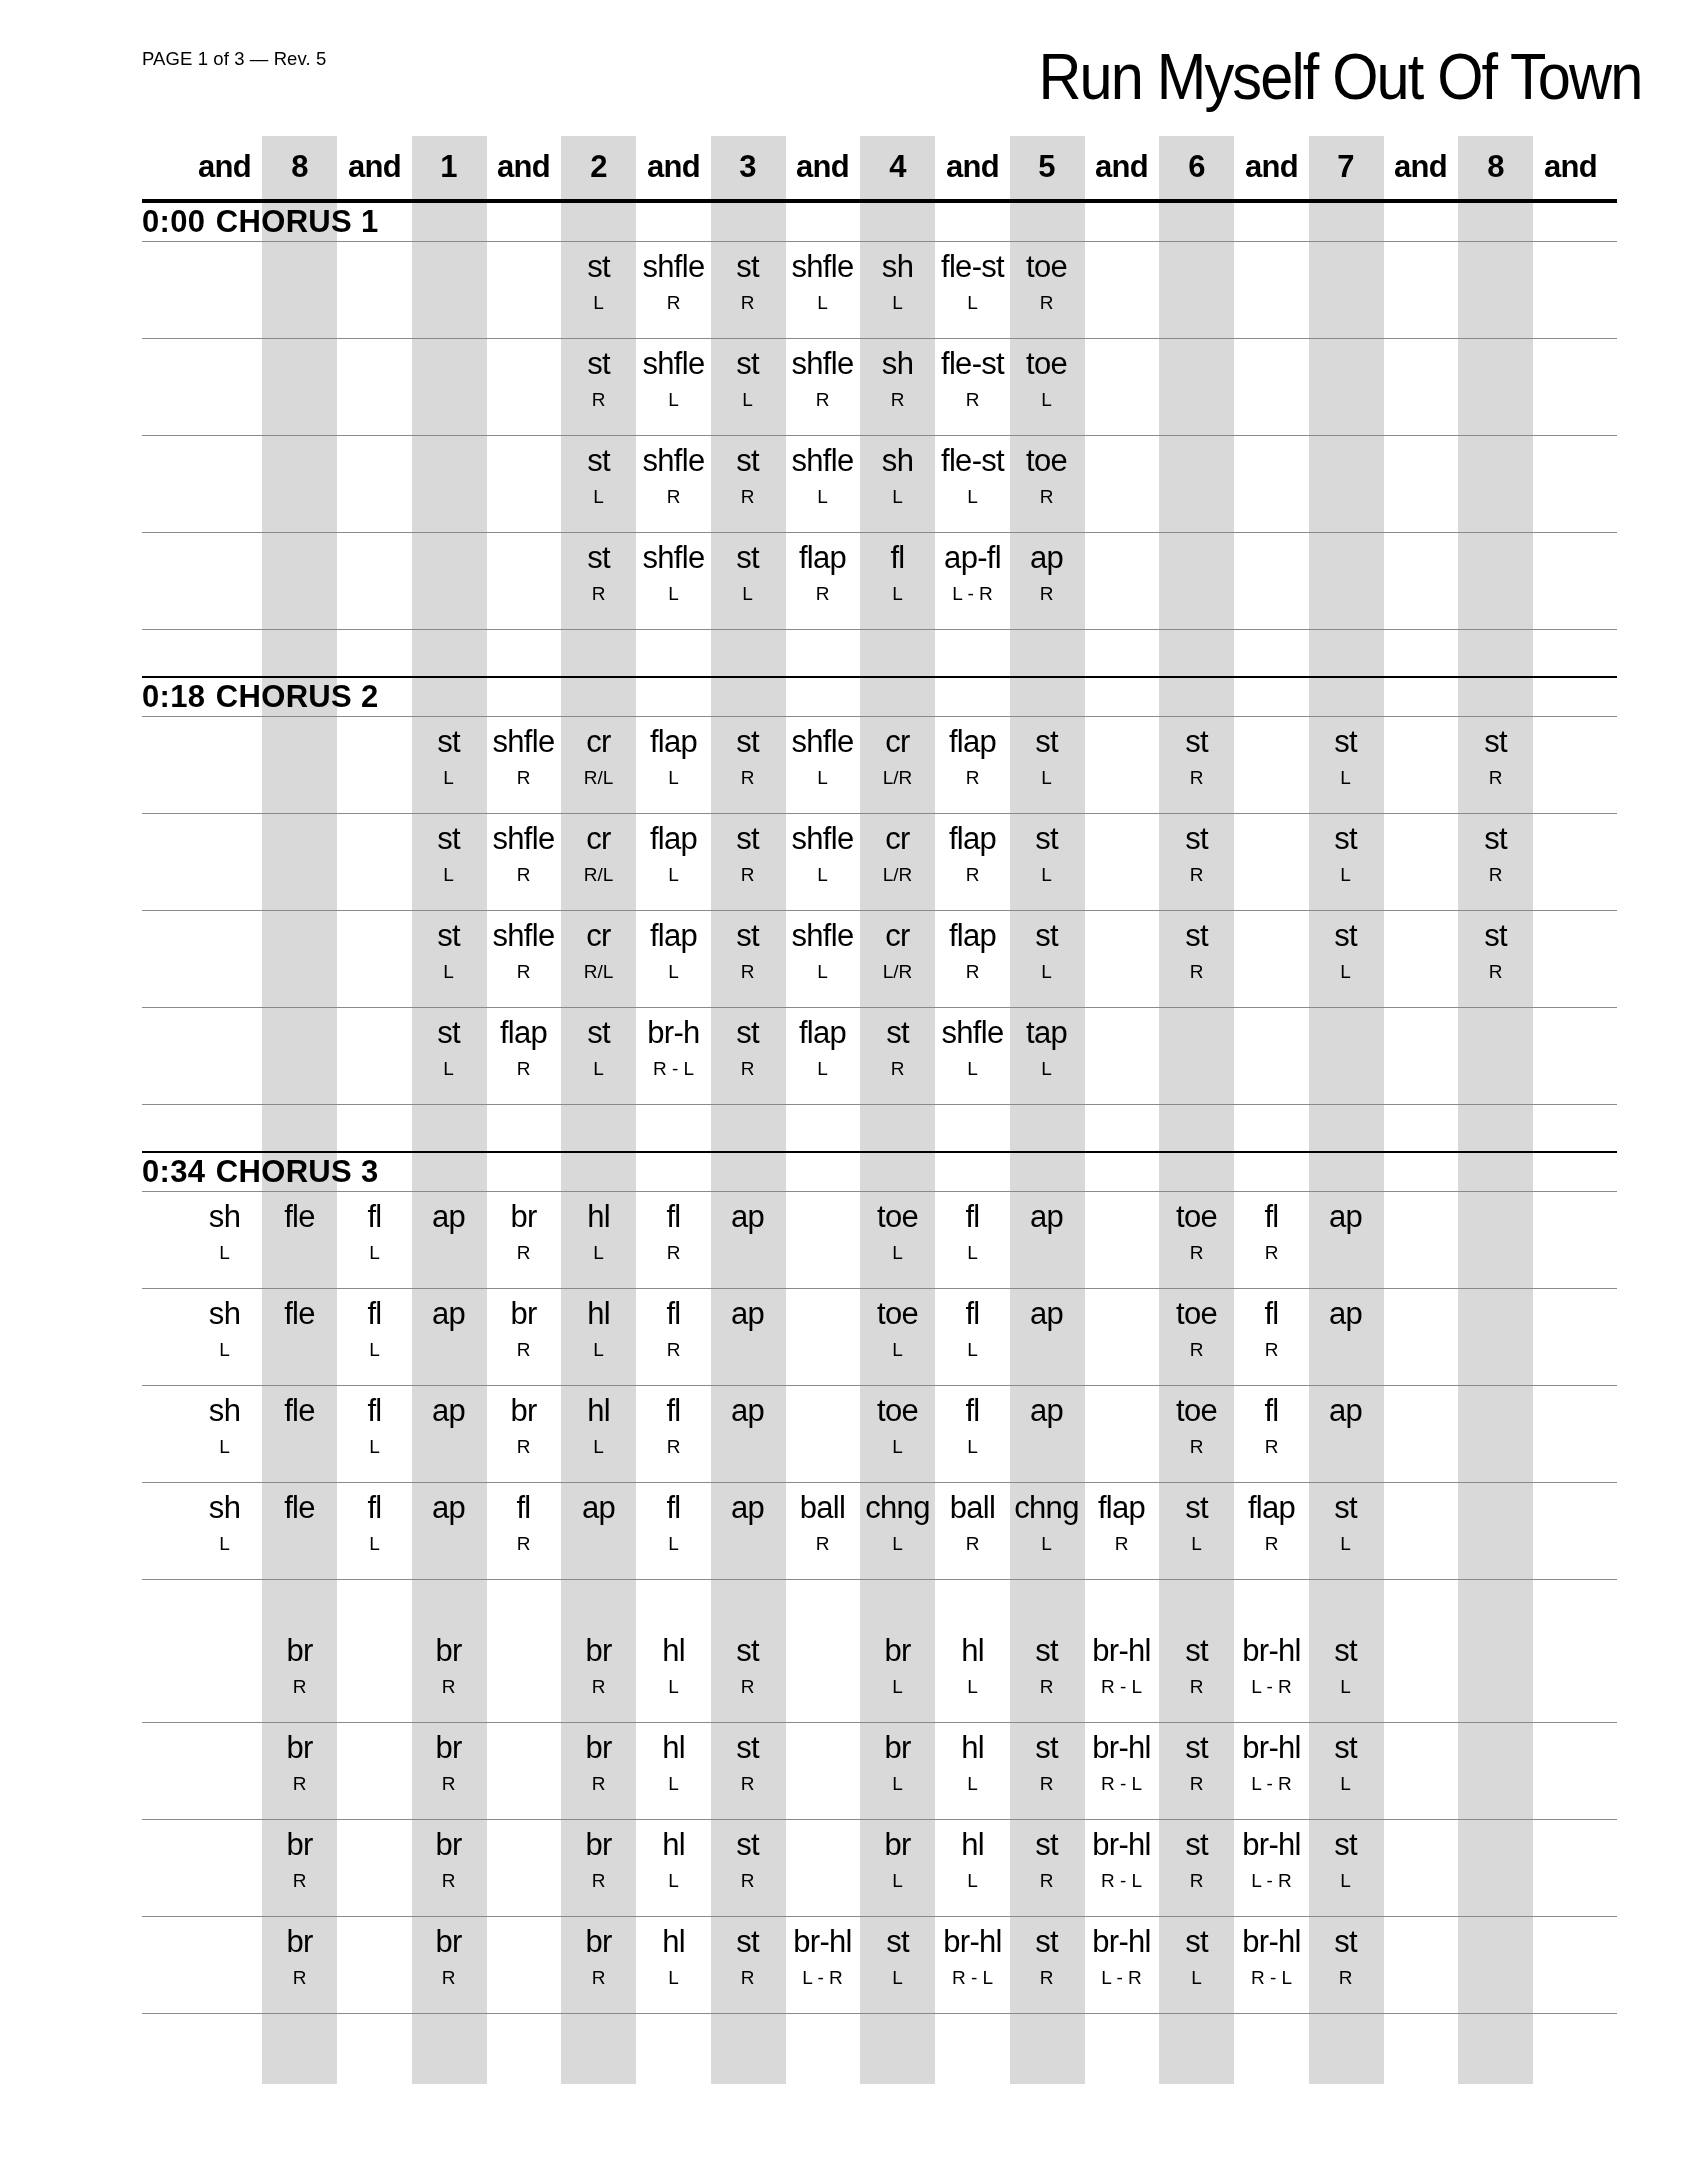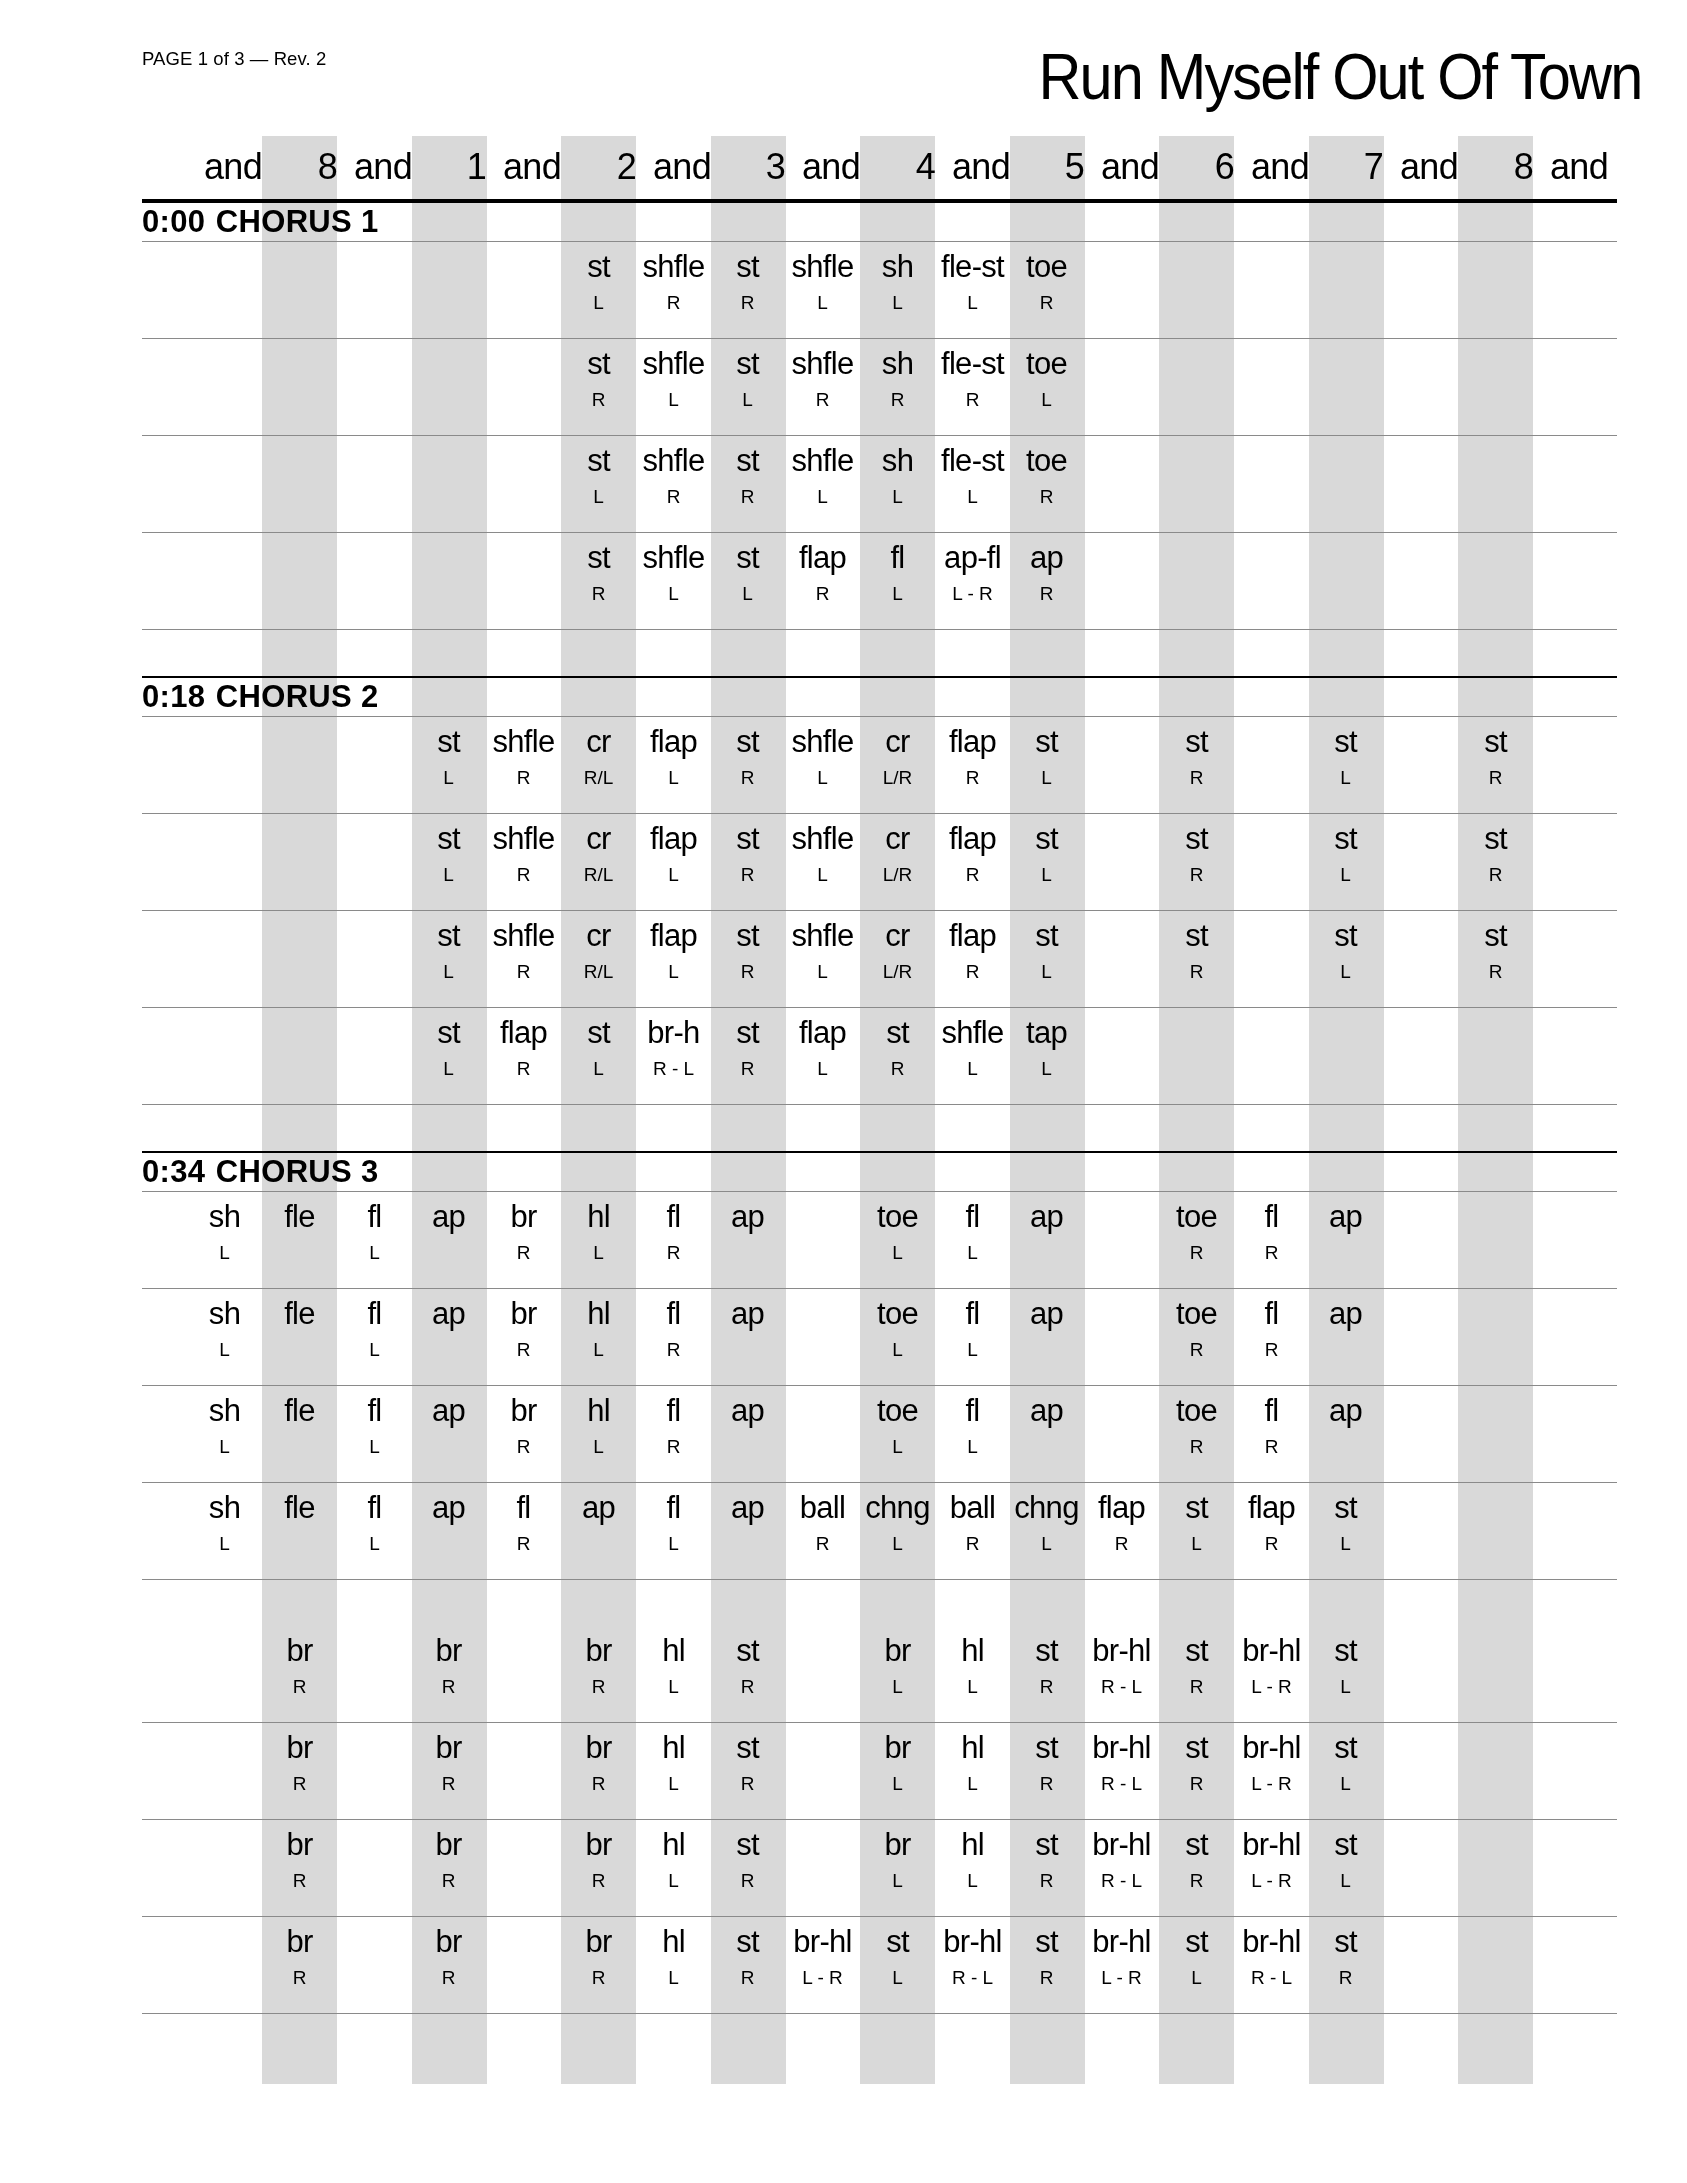--- a/index.html
+++ b/index.html
@@ -14,39 +14,39 @@
   .meta{position:absolute;left:142px;top:44px;z-index:2;font-size:18.5px;line-height:30px;letter-spacing:0.1px;}
   .meta a{color:#000;text-decoration:underline;}
   .title{
     position:absolute;right:46px;top:40px;z-index:2;
     font-size:64px;font-weight:400;letter-spacing:-2px;white-space:nowrap;
     transform:scaleX(.93);transform-origin:right top;
   }
   
   .sheet{position:absolute;left:142px;top:136px;width:1475px;z-index:1;}
   .counts{position:relative;height:65px;border-bottom:2.6px solid #000;box-sizing:border-box;}
-  .count-label{position:absolute;top:0;width:75px;text-align:right;line-height:61px;font-size:36px;letter-spacing:-0.7px;white-space:nowrap;}
+  .count-label{position:absolute;top:0;width:75px;text-align:center;line-height:61px;font-size:31px;letter-spacing:-0.7px;white-space:nowrap;font-weight:bold;}
   .section-header{
     box-sizing:border-box;height:41px;border-top:2.6px solid #000;border-bottom:1.3px solid #8a8a8a;
     display:flex;align-items:center;font-weight:bold;font-size:31px;letter-spacing:0.3px;
   }
   .section-time{margin-right:10.6px;}
   .notation-row{position:relative;height:97px;border-bottom:1.3px solid #8a8a8a;box-sizing:border-box;}
   .spacer{height:46px;}
   .cell{position:absolute;top:0;width:75px;text-align:center;}
   .step{display:block;font-size:31px;line-height:1;margin-top:8.6px;letter-spacing:-0.7px;white-space:nowrap;}
   .foot{display:block;font-size:19px;line-height:1;margin-top:11.2px;white-space:nowrap;}
 </style>
 </head>
 <body>
 
 <div class="page">
 
   <div class="meta">
-    <div>PAGE 1 of 3 — Rev. 2</div>
+    <div>PAGE 1 of 3 — Rev. 5</div>
   </div>
 
   <div class="title">Run Myself Out Of Town</div>
 
   <div id="stripes">
       <div class="stripe" style="left: 262px; background: rgb(217, 217, 217);"></div>
       <div class="stripe" style="left: 412px; background: rgb(217, 217, 217);"></div>
       <div class="stripe" style="left: 561px; background: rgb(217, 217, 217);"></div>
       <div class="stripe" style="left: 711px; background: rgb(217, 217, 217);"></div>
       <div class="stripe" style="left: 860px; background: rgb(217, 217, 217);"></div>

